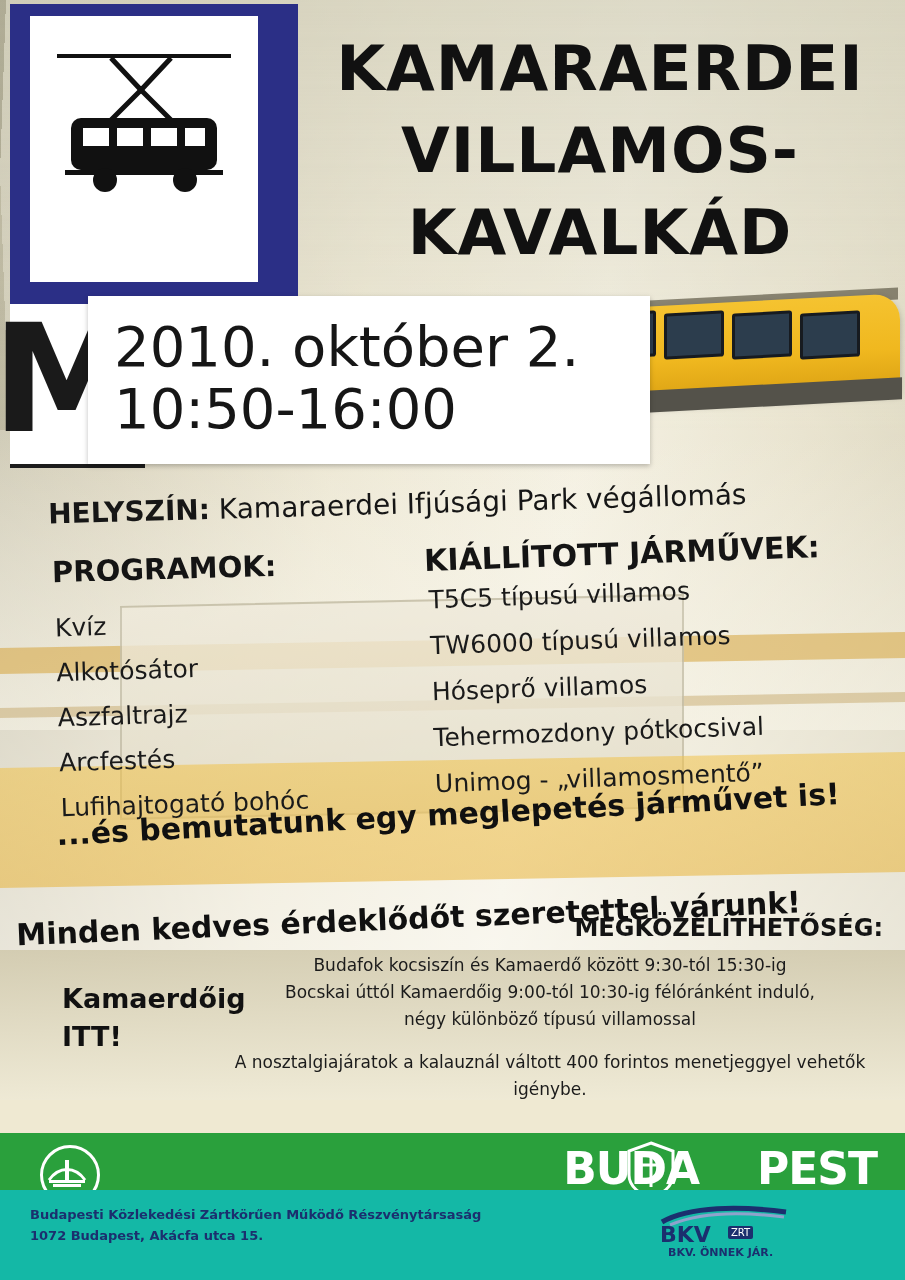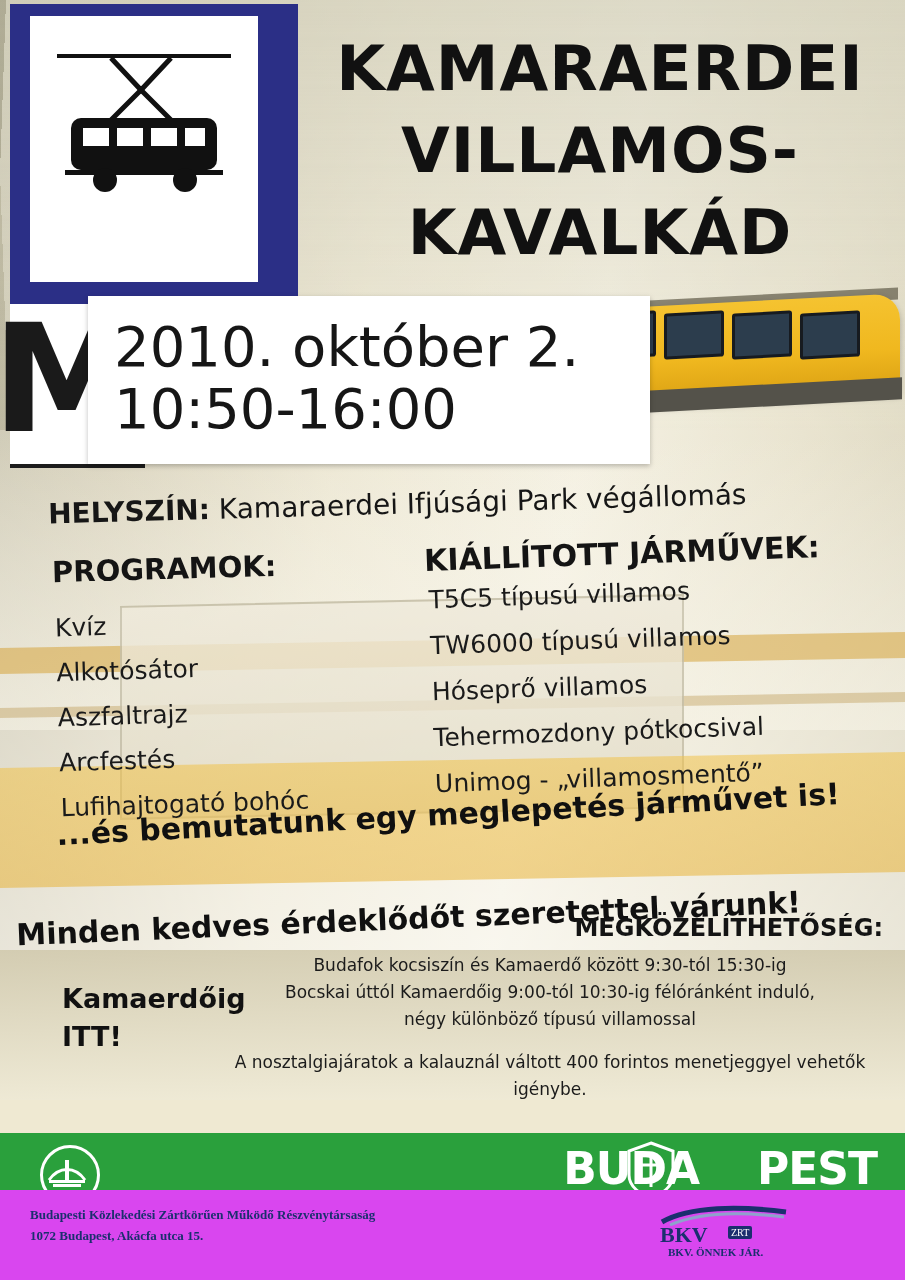--- a/index.html
+++ b/index.html
@@ -329,22 +329,21 @@
     border-radius: 50%;
     background: #2aa03c;
     border: 3px solid #ffffff;
   }
 
   
   .footer {
     position: absolute;
     left: 0; top: 1190px;
     width: 905px; height: 90px;
-    background: #d946ef;
-    font-family: Liberation Serif, serif;
+    background: #14b8a6;
   }
   .footer .addr {
     position: absolute;
     left: 30px; top: 14px;
     font-size: 13px;
     line-height: 21px;
     color: #1b2f6e;
     font-weight: bold;
   }
   .footer .addr .l1 { color: #1b2f6e; }

